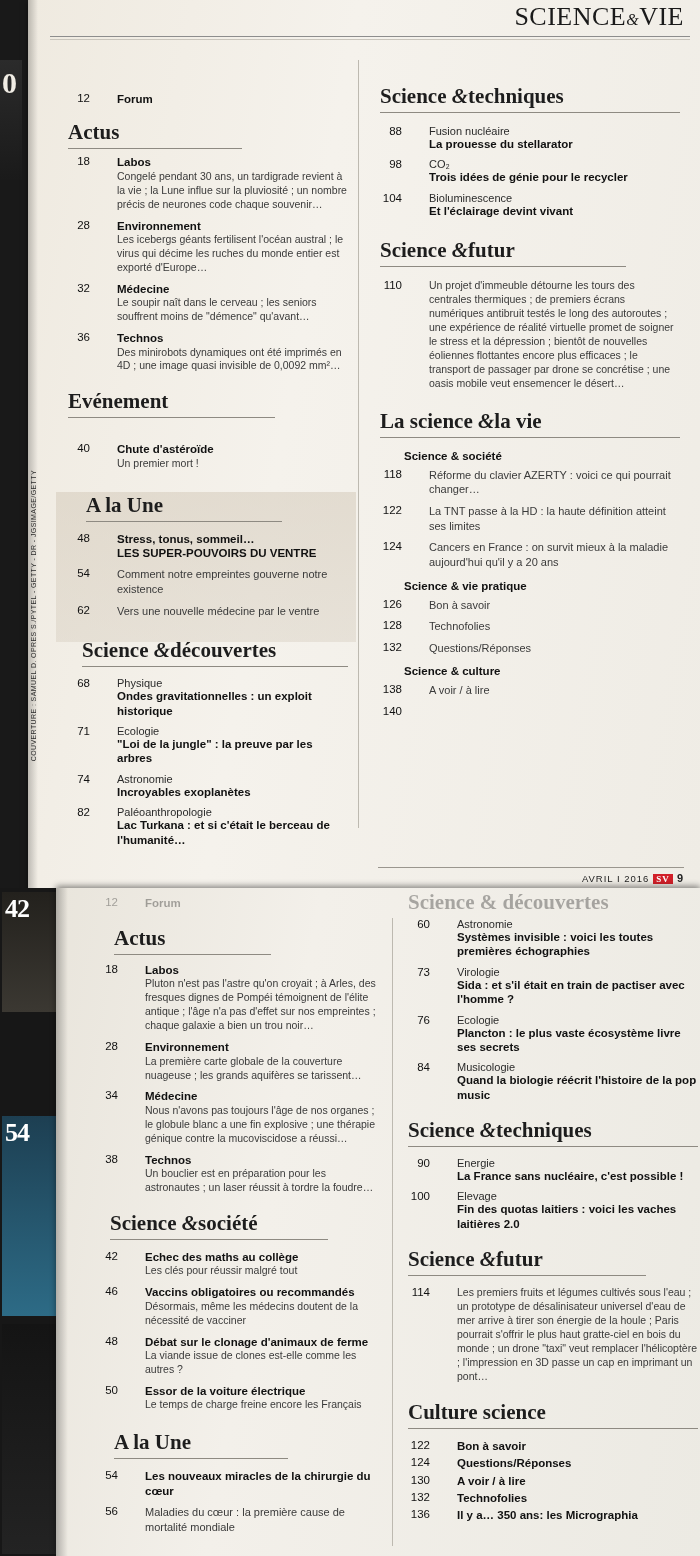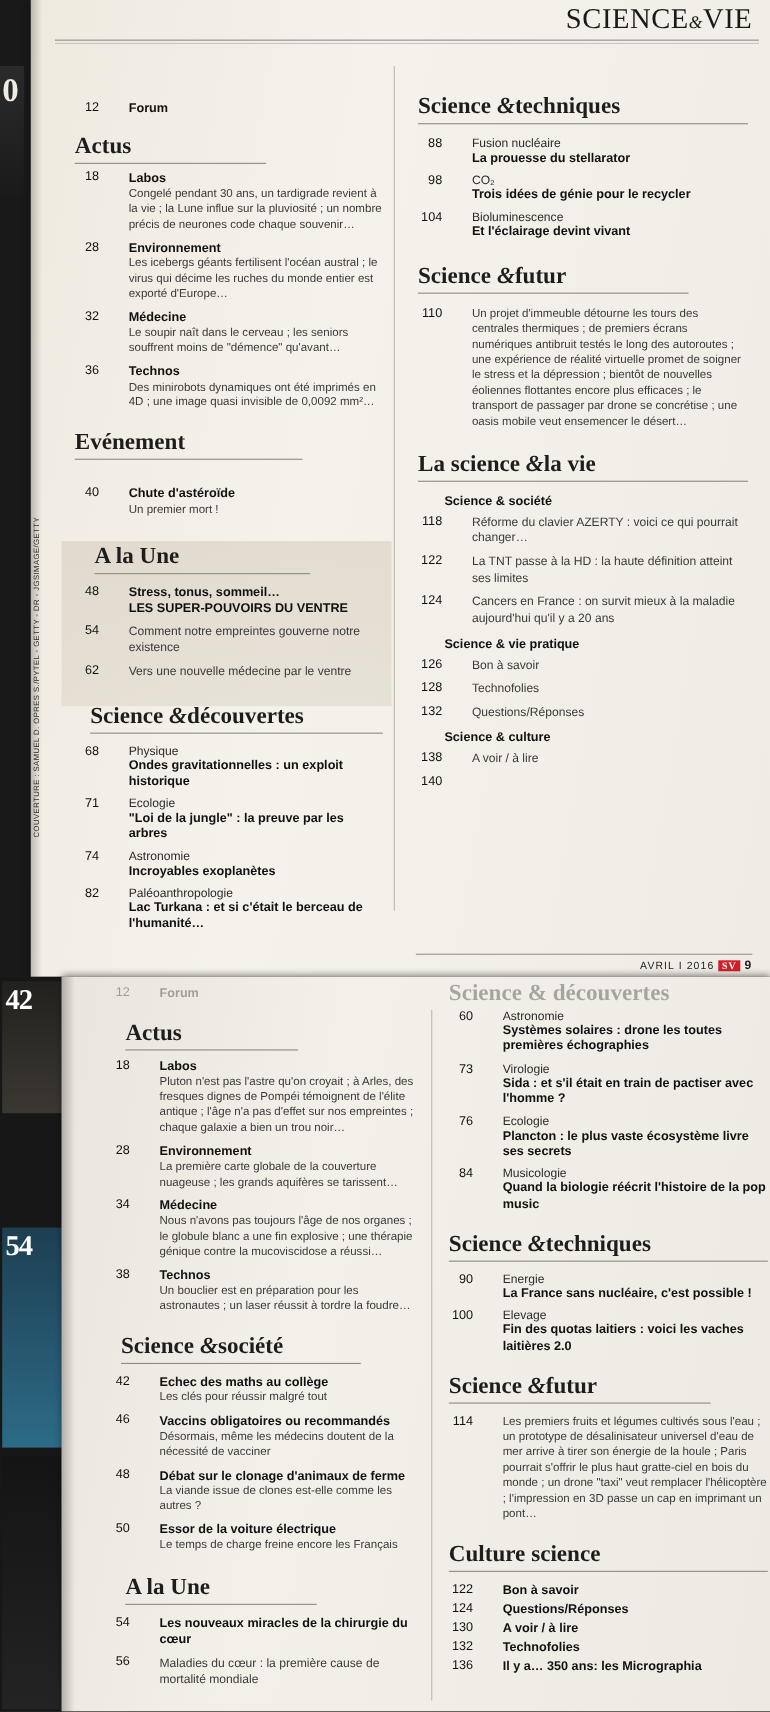--- a/index.html
+++ b/index.html
@@ -475,21 +475,21 @@
         </div>
     </div>
   </div>
 
   <div style="position:absolute; left:352px; top:30px; width:290px;">
 
     <div class="entry">
       <div class="e-num">60</div>
       <div class="e-body">
         <div class="e-kicker">Astronomie</div>
-        <div class="e-title">Systèmes solaires : drone les toutes premières échographies</div>
+        <div class="e-title">Systèmes invisible : voici les toutes premières échographies</div>
       </div>
     </div>
     <div class="entry">
       <div class="e-num">73</div>
       <div class="e-body">
         <div class="e-kicker">Virologie</div>
         <div class="e-title">Sida : et s'il était en train de pactiser avec l'homme ?</div>
       </div>
     </div>
     <div class="entry">

